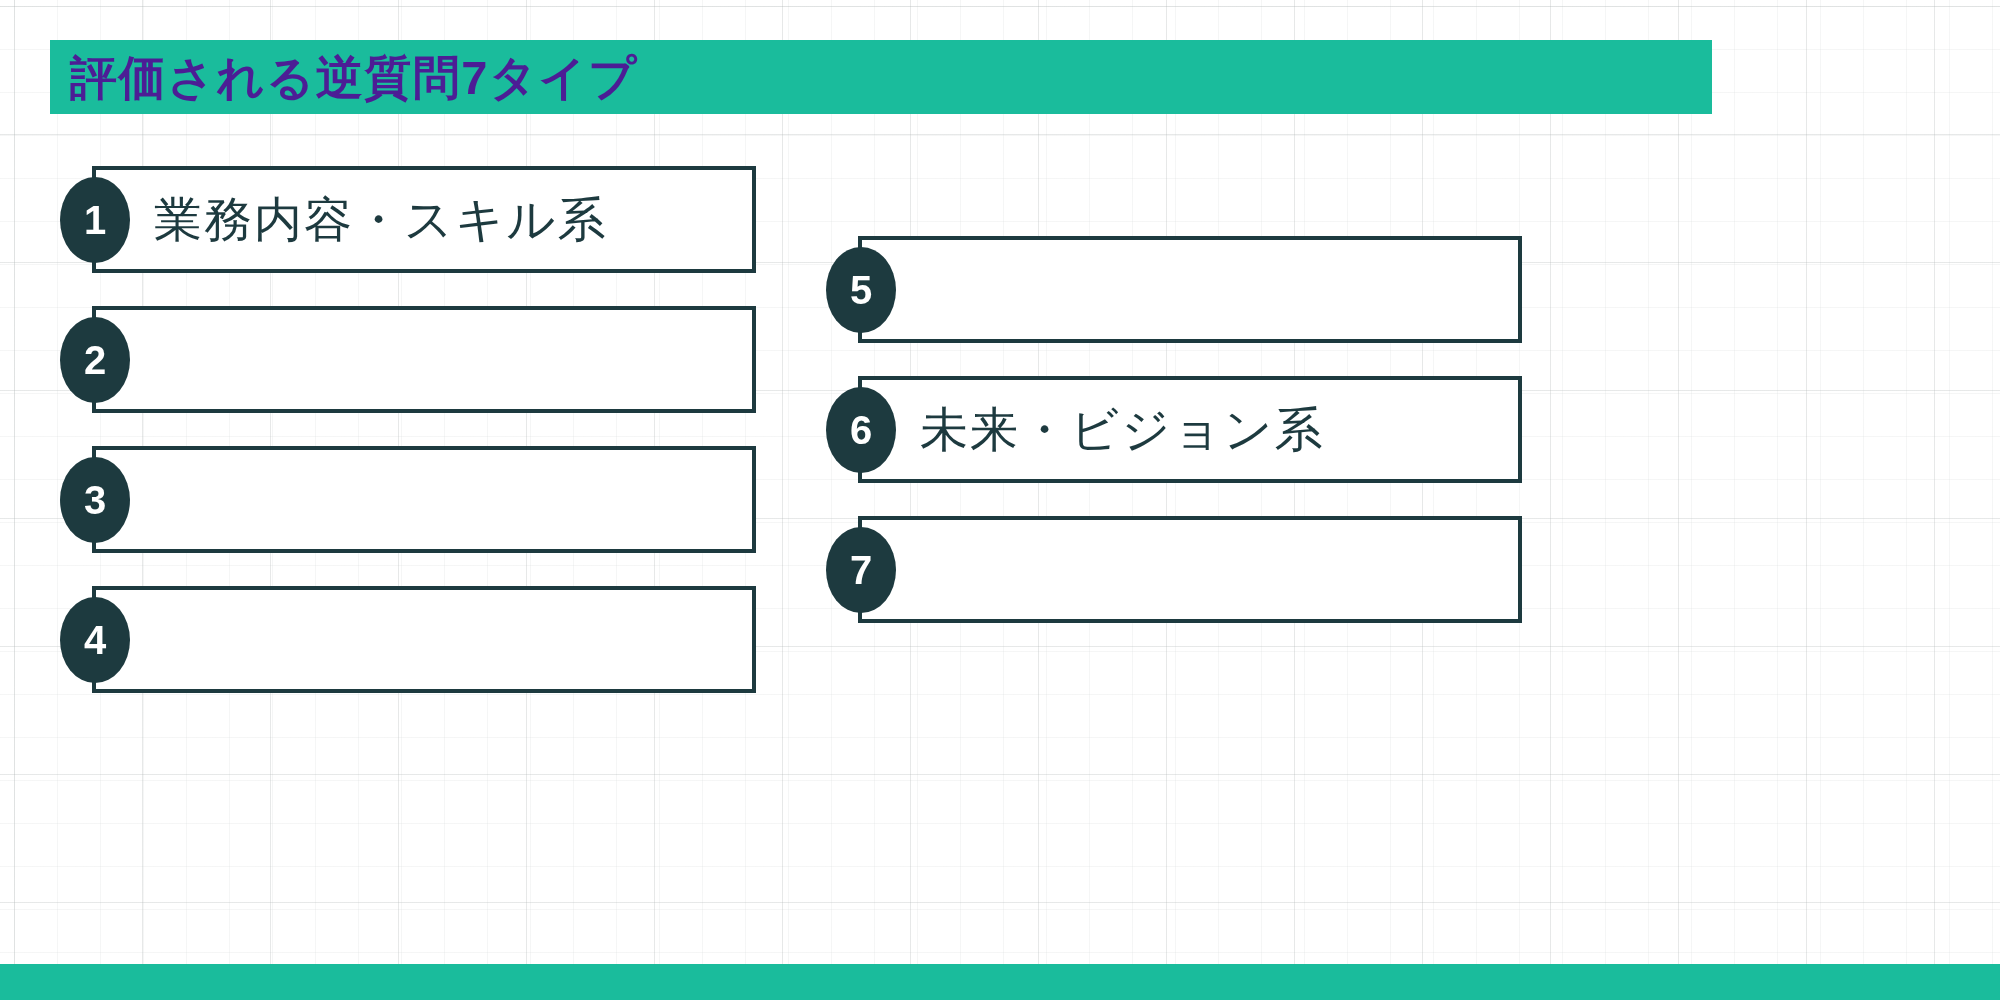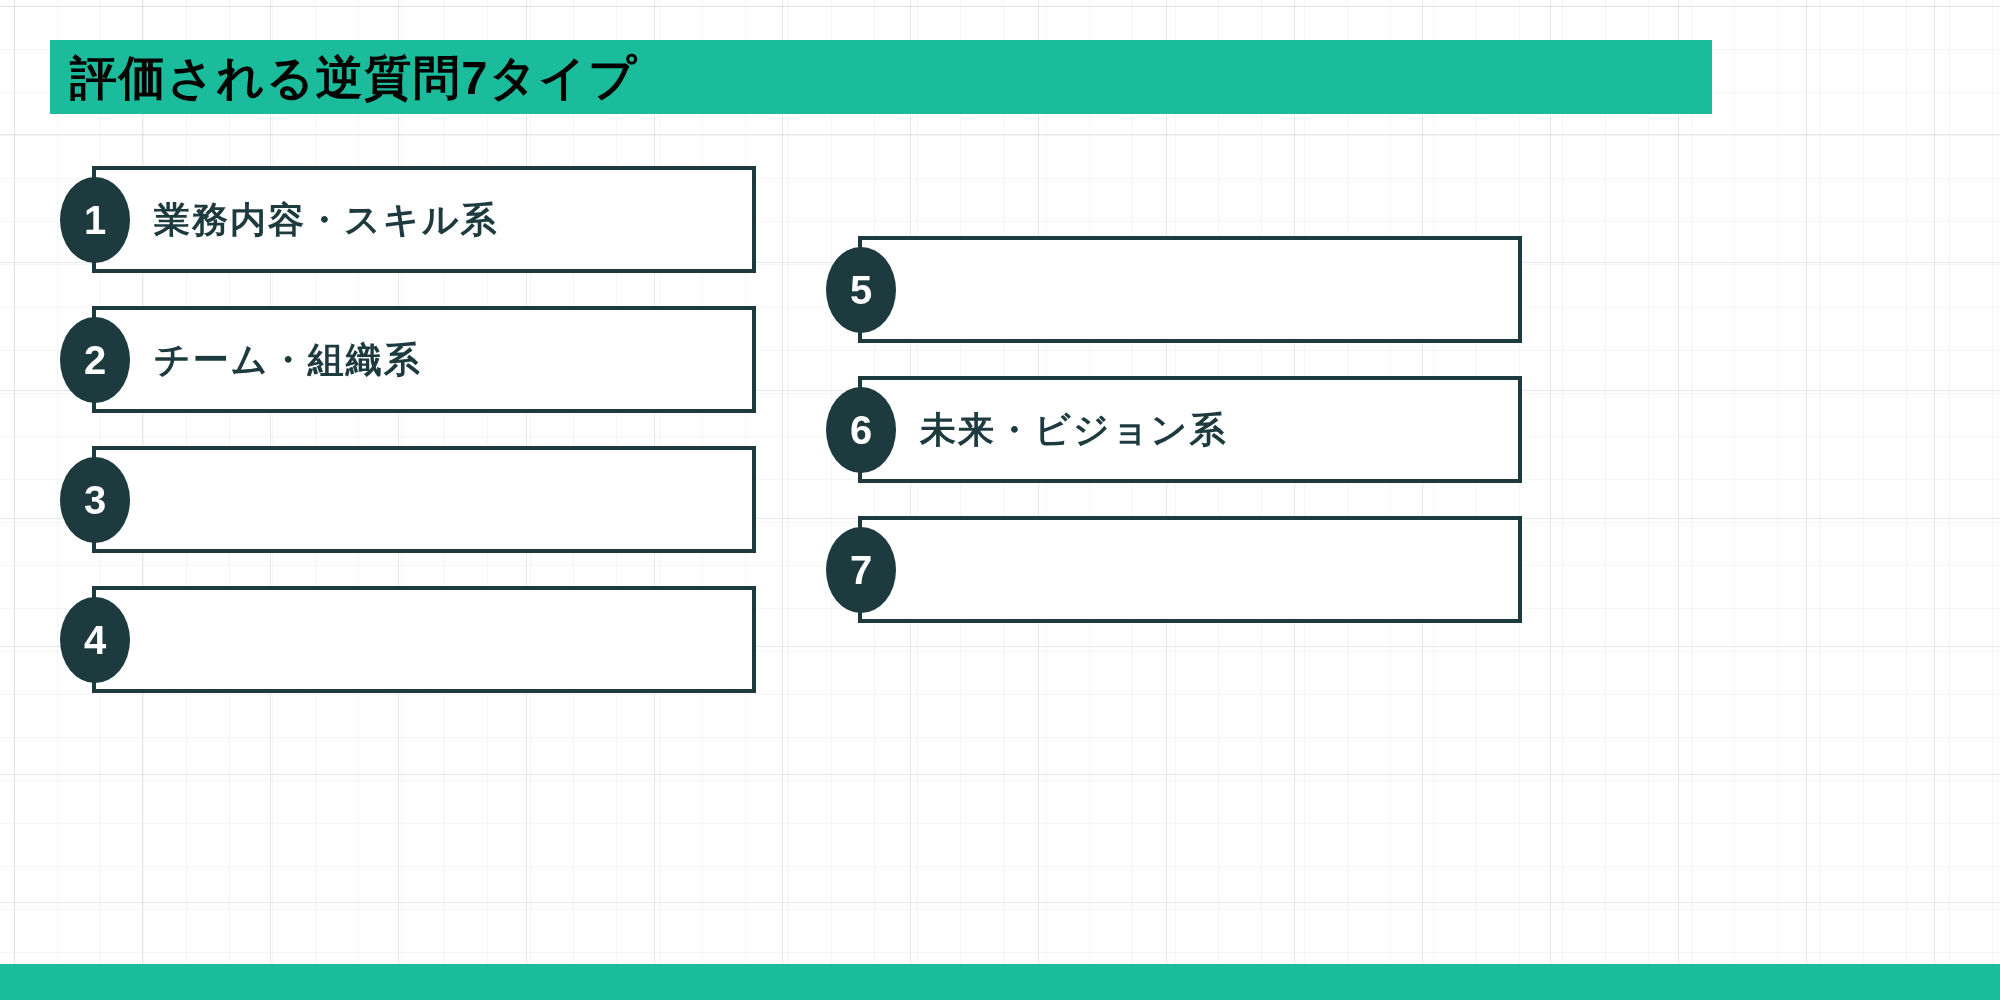--- a/index.html
+++ b/index.html
@@ -39,21 +39,21 @@
     position: absolute;
     left: 50px;
     top: 40px;
     width: 1662px;
     height: 74px;
     background: #1ABC9C;
     display: flex;
     align-items: center;
   }
   .title-text {
-    color: #000000;
+    color: #4c1d95;
     font-size: 47px;
     font-weight: 700;
     letter-spacing: 1.5px;
     padding-left: 20px;
     line-height: 1;
     white-space: nowrap;
   }
 
   
   .col {
@@ -89,22 +89,22 @@
     align-items: center;
     justify-content: center;
     font-size: 40px;
     font-weight: 700;
     line-height: 1;
     z-index: 3;
   }
 
   .item-label {
     color: #1D3A3F;
-    font-size: 36px;
-    font-weight: 700;
+    font-size: 48px;
+    font-weight: 400;
     letter-spacing: 2px;
     line-height: 1;
     padding-left: 58px;
     white-space: nowrap;
   }
 
   
   .footer-bar {
     position: absolute;
     left: 0;
@@ -125,21 +125,20 @@
 
   <div class="col col-left">
 
     <div class="item">
       <span class="badge">1</span>
       <span class="item-label">業務内容・スキル系</span>
     </div>
 
     <div class="item">
       <span class="badge">2</span>
-      <span class="item-label">チーム・組織系</span>
     </div>
 
     <div class="item">
       <span class="badge">3</span>
     </div>
 
     <div class="item">
       <span class="badge">4</span>
     </div>
 

